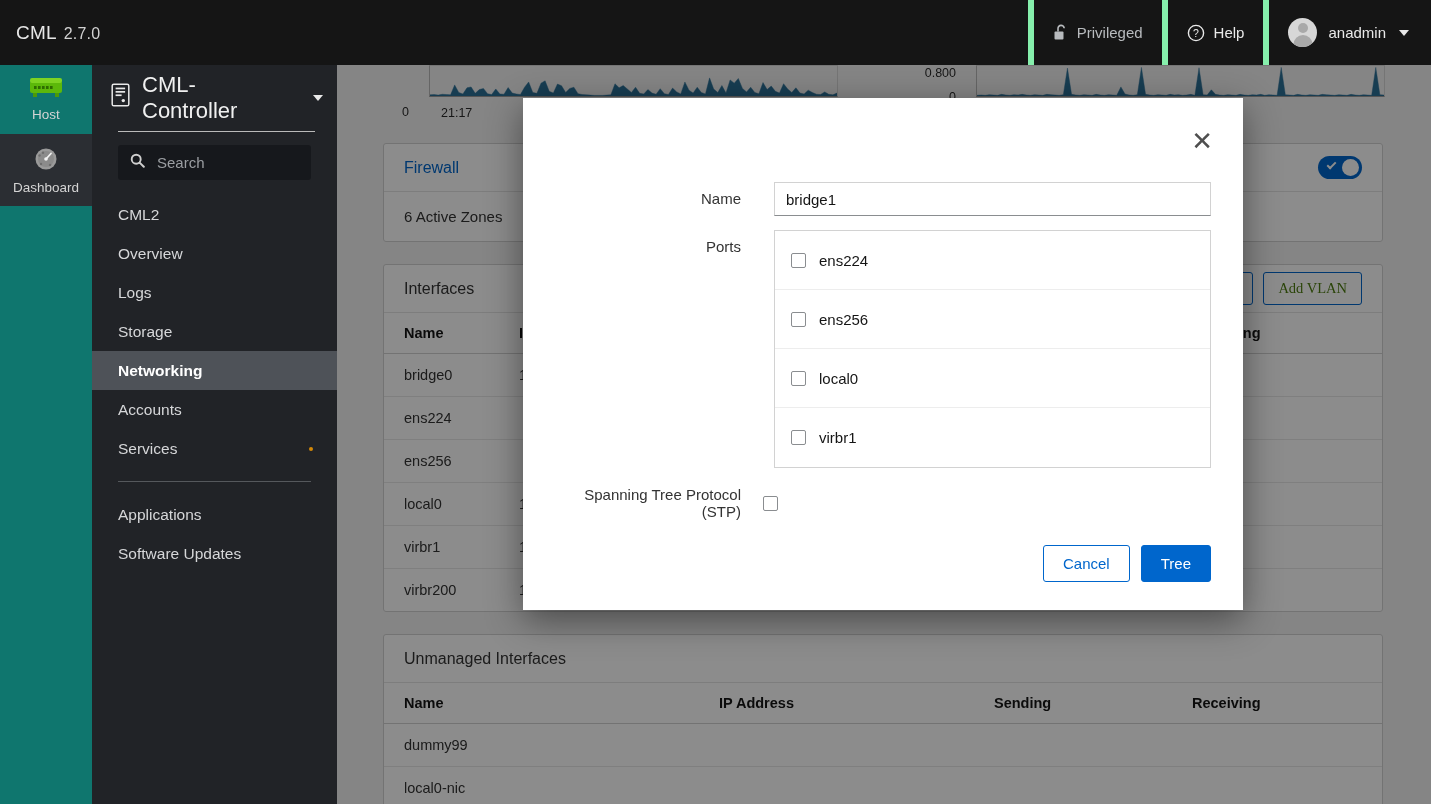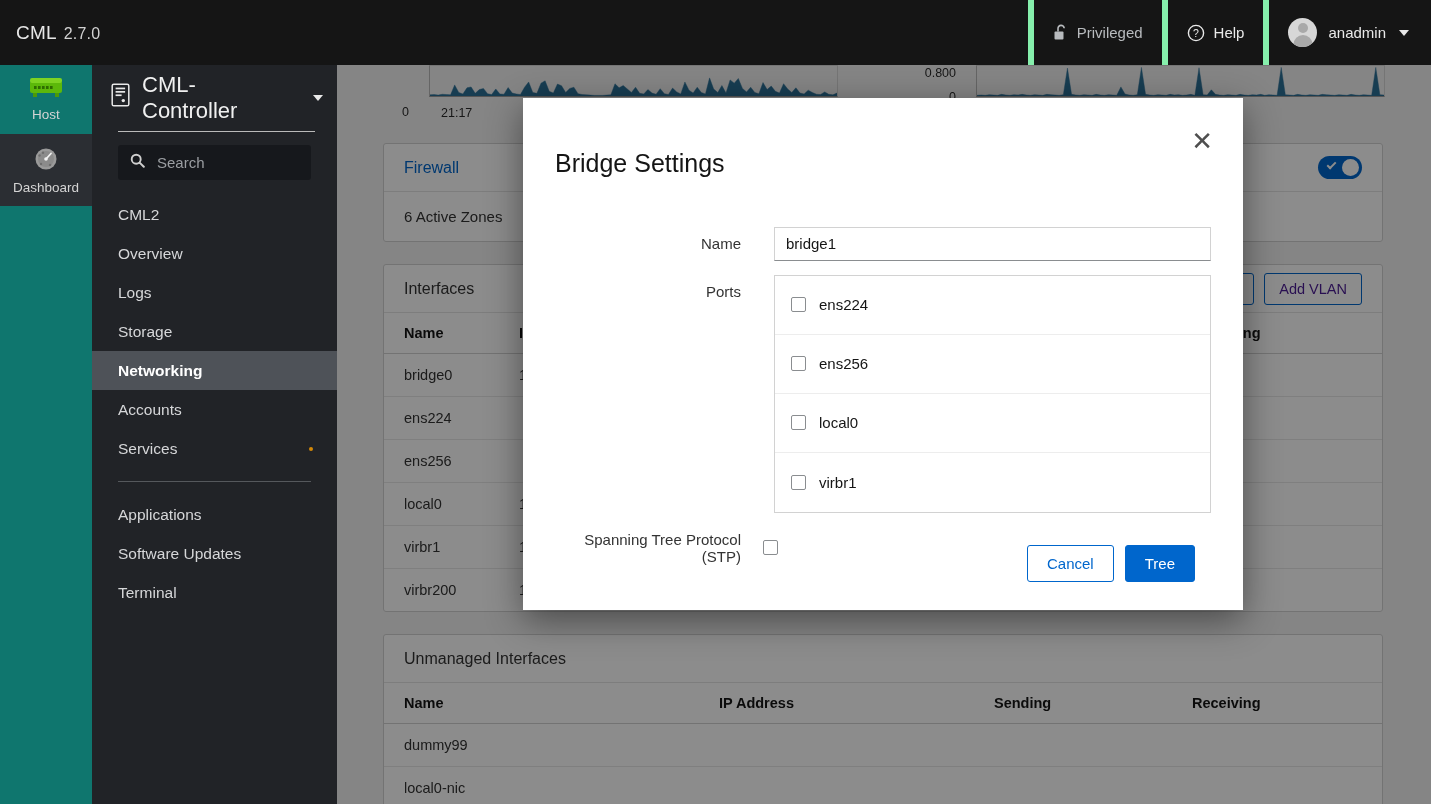--- a/index.html
+++ b/index.html
@@ -145,23 +145,23 @@
     margin-bottom: 22px;
   }
   .card-head {
     display: flex; align-items: center; padding: 0 20px; height: 48px;
     border-bottom: 1px solid #e4e4e4;
   }
   .card-title { font-size: 16px; color: #333; }
   .card-title.link { color: #06c; }
   .card-head .actions { margin-left: auto; display: flex; gap: 10px; align-items: center; }
   .btn-outline {
-    border: 1px solid #06c; color: #4c1d95; background: #fff;
+    border: 1px solid #06c; color: #4d7c0f; background: #fff;
     border-radius: 3px; padding: 7px 14px; font-size: 14.5px;
-    font-family: Liberation Sans, sans-serif; cursor: pointer; white-space: nowrap;
+    font-family: Liberation Serif, serif; cursor: pointer; white-space: nowrap;
   }
   .toggle {
     width: 44px; height: 23px; border-radius: 12px; background: #06c;
     position: relative; flex: none;
   }
   .toggle::after {
     content: ""; position: absolute; right: 3px; top: 3px;
     width: 17px; height: 17px; border-radius: 50%; background: #fff;
   }
   .toggle .chk {
@@ -221,21 +221,21 @@
   .cbox {
     width: 15px; height: 15px; border: 1px solid #8a8d90; border-radius: 2px;
     background: #fff; flex: none; cursor: pointer;
   }
   .stprow { display: flex; align-items: center; margin-top: 18px; }
   .stplabel {
     width: 208px; text-align: right; padding-right: 22px;
     font-size: 15px; color: #333; flex: none;
   }
   .modal-foot {
-    position: absolute; right: 48px; bottom: 28px;
+    position: absolute; right: 32px; bottom: 28px;
     display: flex; gap: 11px;
   }
   .btn {
     border-radius: 3px; font-size: 15px; font-family: inherit;
     padding: 9px 19px; cursor: pointer; white-space: nowrap;
   }
   .btn-cancel { background: #fff; border: 1px solid #06c; color: #06c; }
   .btn-apply { background: #06c; border: 1px solid #06c; color: #fff; }
 </style>
 </head>
@@ -364,23 +364,20 @@
 
   <div class="nav-divider"></div>
 
   <div>
     <div class="nav-item">
       <span>Applications</span>
     </div>
     <div class="nav-item">
       <span>Software Updates</span>
     </div>
-    <div class="nav-item">
-      <span>Terminal</span>
-    </div>
   </div>
 </div>
 
 <div class="main">
 
   <div class="charts">
     <div class="chart">
       <span class="ylab" style="left:2px;top:40px;">0</span>
       <div class="plot">
         <svg viewBox="0 0 300 40" preserveAspectRatio="none">
@@ -507,21 +504,20 @@
       </table>
     </div>
 
   </div>
 </div>
 
 <div class="scrim"></div>
 
 <div class="modal">
   <div class="modal-head">
-    <h2 class="modal-title">Bridge Settings</h2>
     <button class="modal-close">✕</button>
   </div>
 
   <div class="modal-body">
     <div class="frow">
       <div class="flabel">Name</div>
       <div class="fctl">
         <input class="txtinput" type="text" value="bridge1" style="">
       </div>
     </div>

